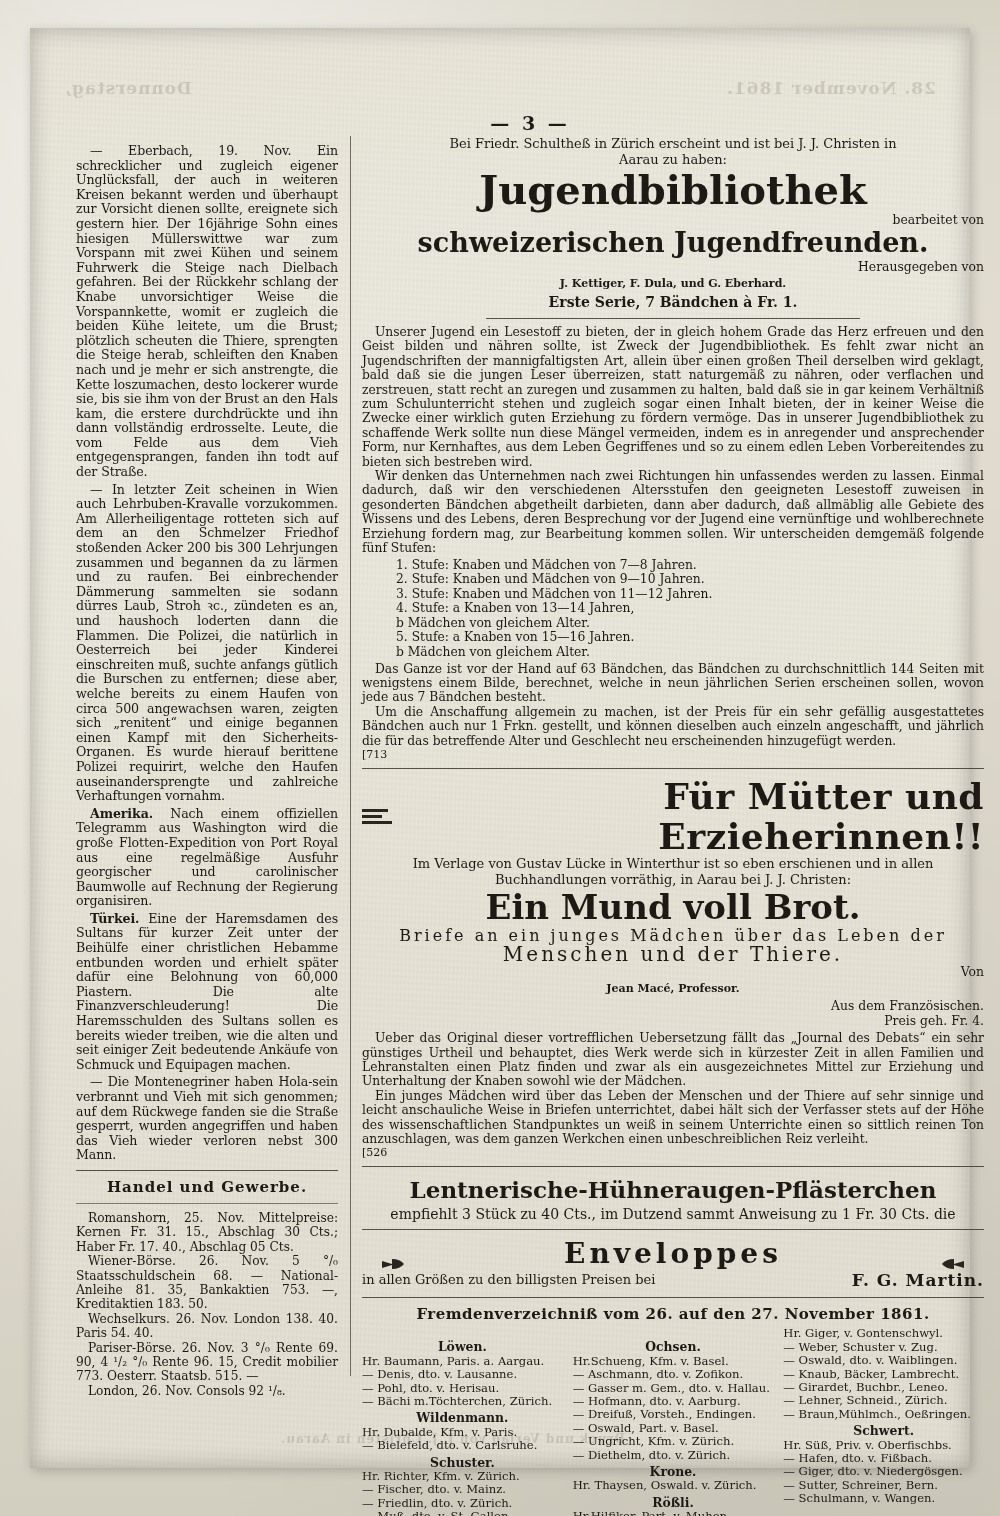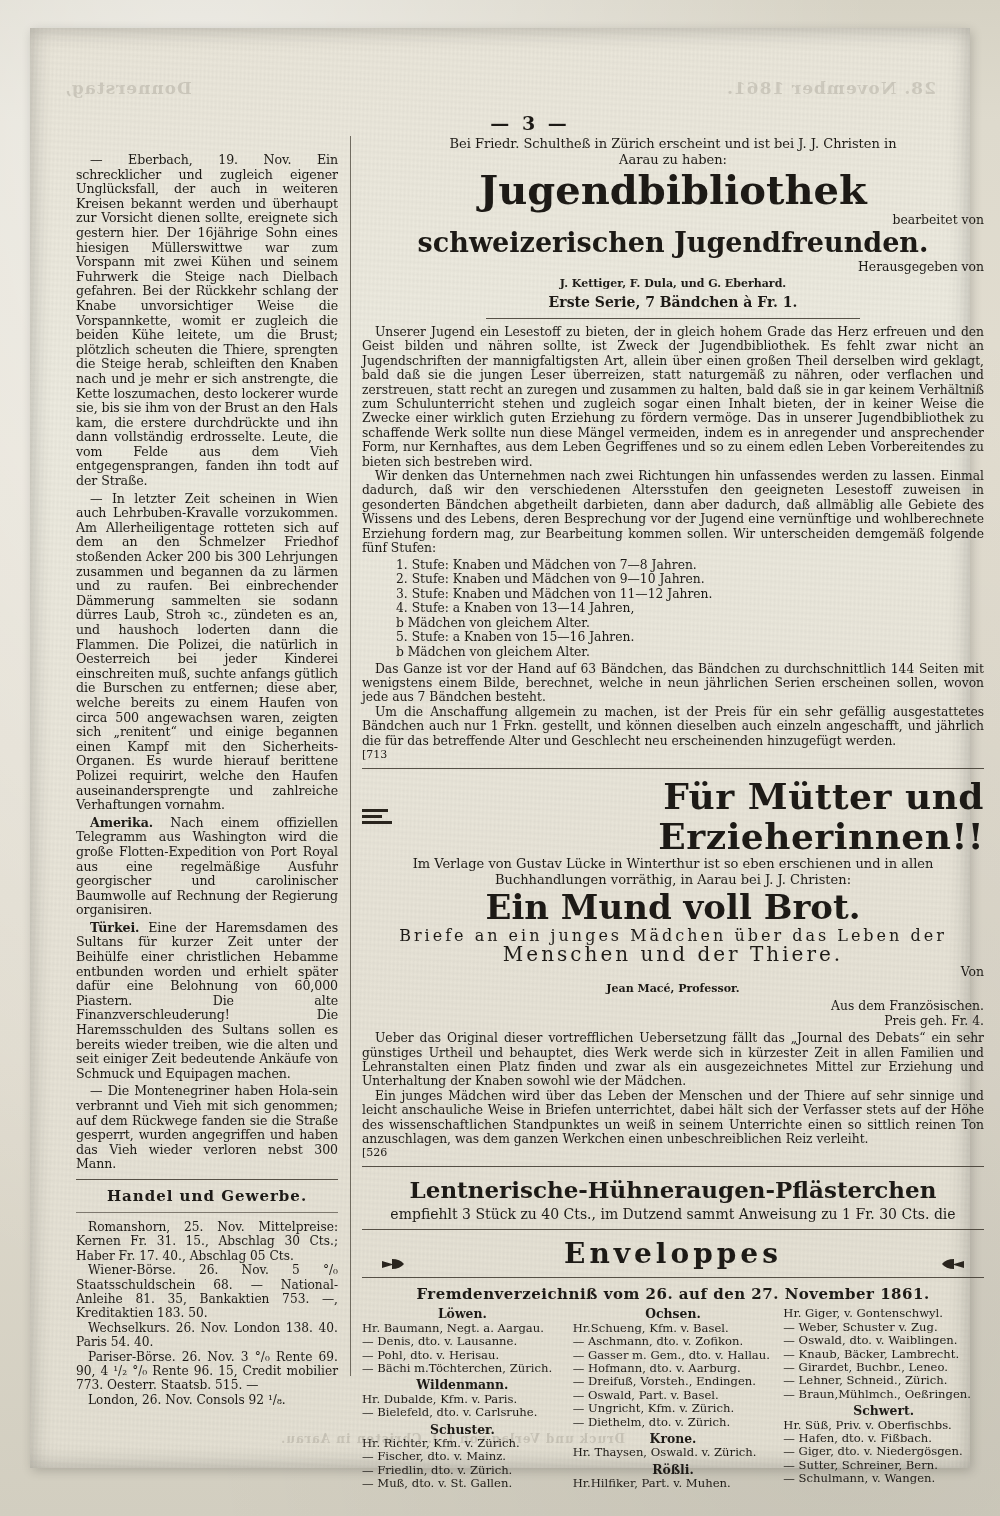--- a/index.html
+++ b/index.html
@@ -36,21 +36,21 @@
   }
 
   #content{position:absolute;left:46px;top:86px;width:908px;height:1330px;color:#1d1a16;}
 
   .pagenum{
     position:absolute;left:0;right:0;top:-2px;text-align:center;
     font-family:"DejaVu Serif",serif;font-weight:bold;font-size:19px;letter-spacing:3px;
   }
 
   .cols{position:absolute;top:22px;left:0;width:908px;}
-  .colL{position:absolute;left:0;top:17px;width:262px;}
+  .colL{position:absolute;left:0;top:8px;width:262px;}
   .colR{position:absolute;left:286px;top:0;width:622px;}
   .vrule{position:absolute;left:274px;top:0;width:1px;height:1240px;background:#4a443a;opacity:.75;}
 
   
   .frak{
     font-family:"DejaVu Serif", serif;
     font-size:12.6px;line-height:14.6px;text-align:justify;
     letter-spacing:-0.1px;
     -webkit-font-smoothing:none;
   }
@@ -96,21 +96,21 @@
     font-family:"DejaVu Serif",serif;font-weight:bold;font-size:34px;line-height:38px;
     text-align:center;
   }
   .spaced{letter-spacing:3px;}
   .tiny-right{text-align:left;font-size:11px;font-family:"DejaVu Serif",serif;}
 
   
   .listwrap{margin-top:4px;font-family:"DejaVu Serif",serif;font-size:11.6px;line-height:13.4px;}
   .lcols{display:flex;gap:10px;}
   .lcol{flex:1;}
-  .lcol .hd{text-align:center;font-weight:bold;font-size:12.4px;margin-bottom:1px;}
+  .lcol .hd{text-align:center;font-weight:bold;font-size:12.4px;margin-bottom:1px;margin-top:13px;}
   .lcol div.e{white-space:nowrap;overflow:hidden;}
   .fvz{
     text-align:center;font-family:"DejaVu Serif",serif;font-weight:bold;font-size:15px;
     letter-spacing:0.5px;margin:6px 0 3px;
   }
   .hand{font-family:"DejaVu Serif",serif;font-size:12.2px;line-height:14.4px;text-align:justify;}
   .hand p{margin:0;text-indent:12px;}
 
   
   .hand-icon{display:inline-block;width:46px;height:16px;vertical-align:middle;}
@@ -254,31 +254,35 @@
                     <path d="M2 9 L20 9 L20 5 L30 8 L30 3 Q38 3 42 8 Q38 13 30 13 L30 9 L20 12 L20 9 Z" fill="#2a251e"></path>
                   </svg>
               </span>
               <span style="flex:1;text-align:center">Enveloppes</span>
               <span class="hand-icon">
                 <svg viewBox="0 0 46 16" width="46" height="16">
                     <path d="M44 9 L26 9 L26 5 L16 8 L16 3 Q8 3 4 8 Q8 13 16 13 L16 9 L26 12 L26 9 Z" fill="#2a251e"></path>
                   </svg>
               </span>
             </div>
+            <div style="display:flex;align-items:center;justify-content:space-between;">
+              <span class="t1">in allen Größen zu den billigsten Preisen bei</span>
+              <span class="sig">F. G. Martin.</span>
+            </div>
           </div>
 
           <div class="rule"></div>
 
           <div class="adblock">
             <div class="fvz">Fremdenverzeichniß vom 26. auf den 27. November 1861.</div>
             <div class="listwrap">
               <div class="lcols">
                 <div class="lcol">
                   <div class="hd">Löwen.</div>
-                  <div class="e">Hr. Baumann, Negt. a. Aargau.</div>
+                  <div class="e">Hr. Baumann, Paris. a. Aargau.</div>
                   <div class="e">— Denis, dto. v. Lausanne.</div>
                   <div class="e">— Pohl, dto. v. Herisau.</div>
                   <div class="e">— Bächi m.Töchterchen, Zürich.</div>
                   <div class="hd" style="margin-top:3px">Wildenmann.</div>
                   <div class="e">Hr. Dubalde, Kfm. v. Paris.</div>
                   <div class="e">— Bielefeld, dto. v. Carlsruhe.</div>
                   <div class="hd" style="margin-top:3px">Schuster.</div>
                   <div class="e">Hr. Richter, Kfm. v. Zürich.</div>
                   <div class="e">— Fischer, dto. v. Mainz.</div>
                   <div class="e">— Friedlin, dto. v. Zürich.</div>

